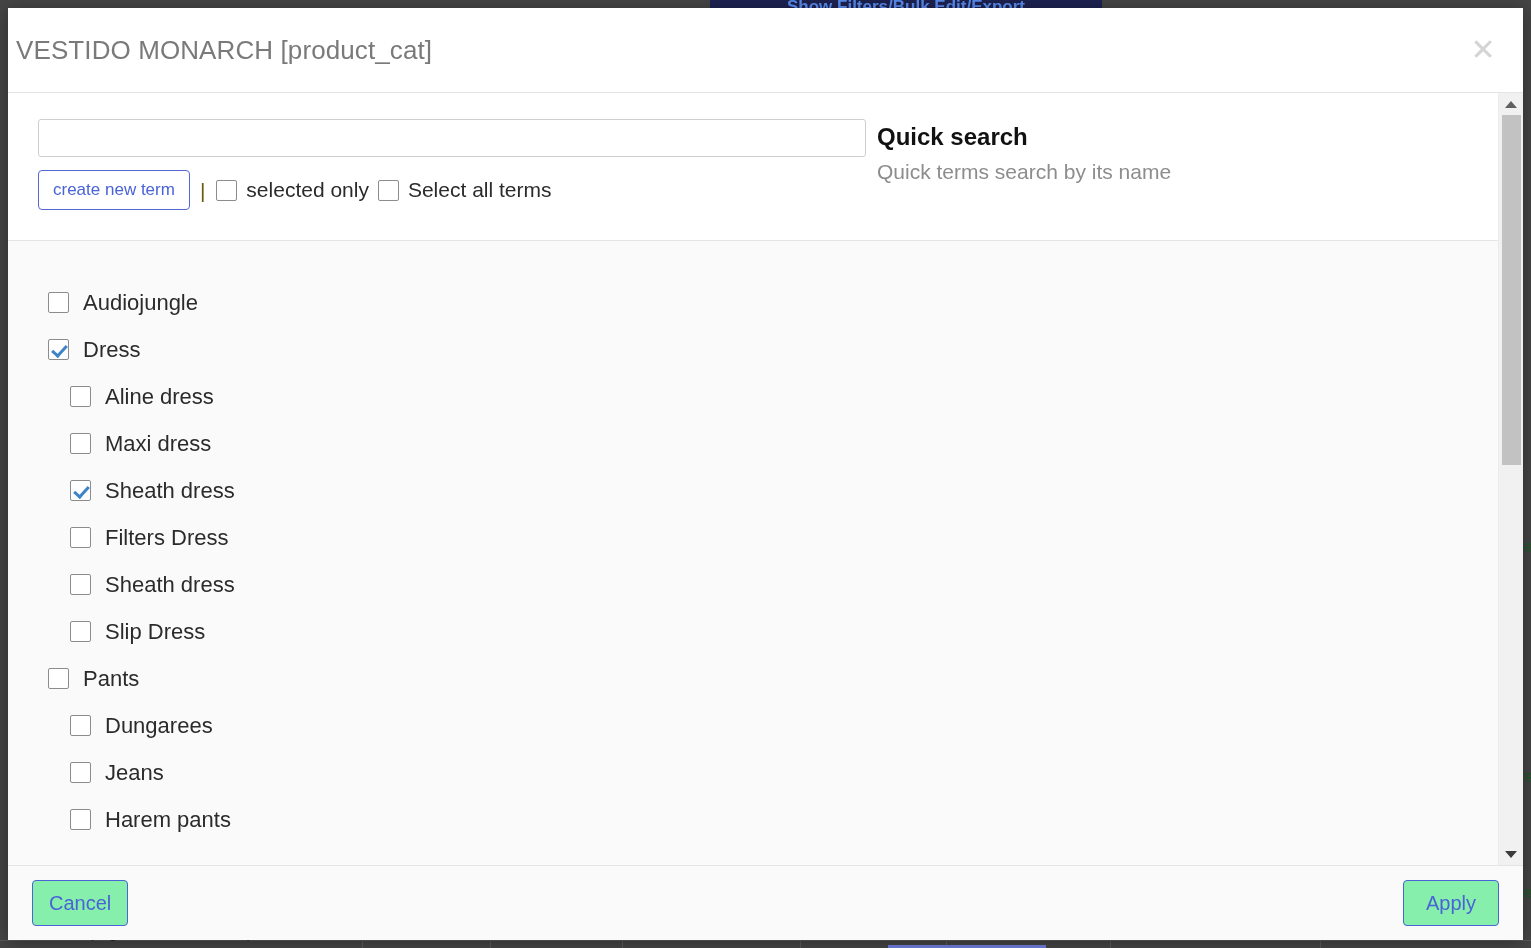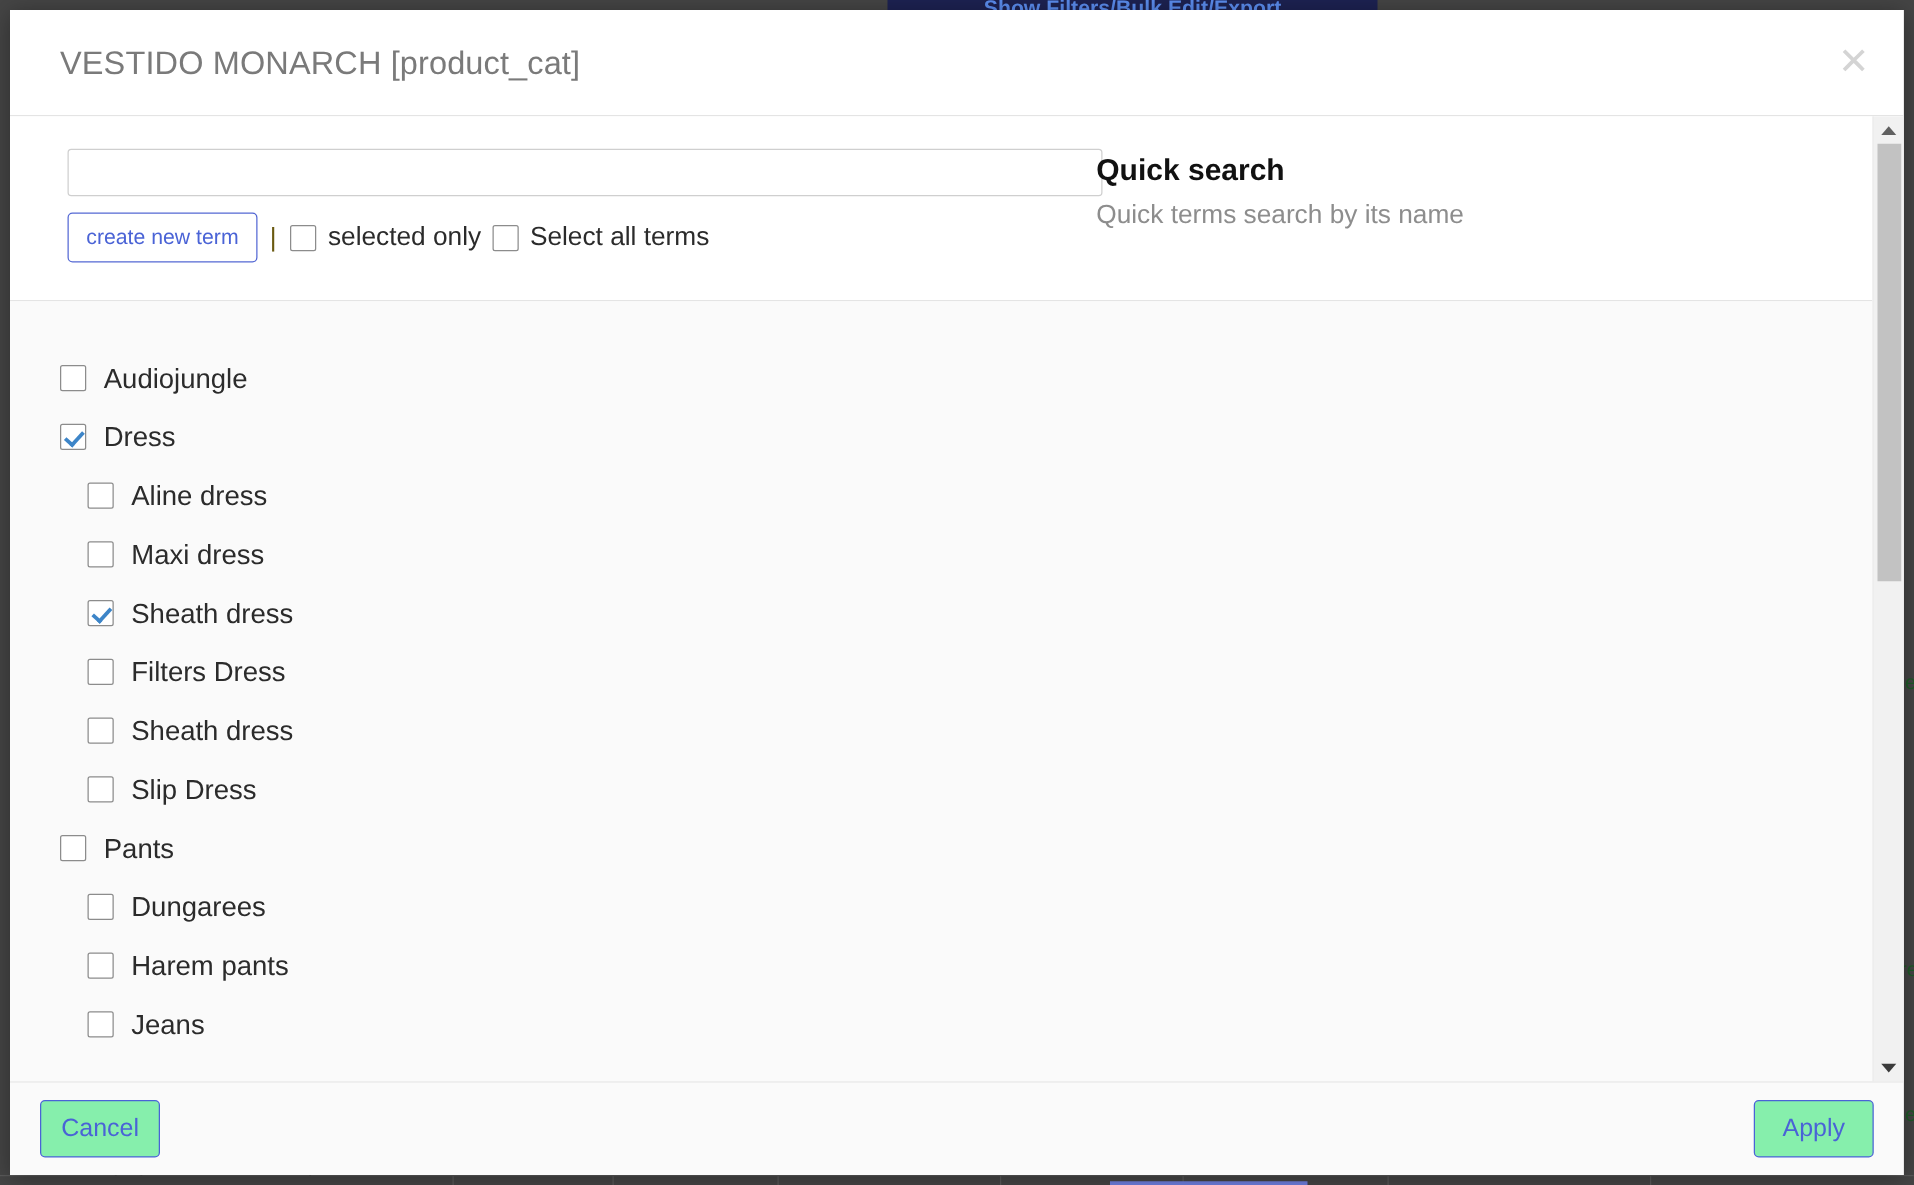--- a/index.html
+++ b/index.html
@@ -90,21 +90,21 @@
   .modal-header {
     position: relative;
     height: 84px;
     flex: 0 0 84px;
     background: #ffffff;
     border-bottom: 1px solid #e4e4e4;
     display: flex;
     align-items: center;
   }
   .modal-title {
-    margin-left: 40px;
+    margin-left: 8px;
     font-size: 26px;
     font-weight: 400;
     color: #7a7a7a;
     letter-spacing: 0.1px;
     white-space: nowrap;
   }
   .close-btn {
     position: absolute;
     right: 24px;
     top: 50%;
@@ -149,21 +149,21 @@
     flex: 0 0 auto;
     background: #ffffff;
     border-bottom: 1px solid #e4e4e4;
     padding: 26px 0 30px 0;
     display: flex;
     align-items: flex-start;
   }
   .search-left {
     width: 865px;
     flex: 0 0 865px;
-    padding-left: 46px;
+    padding-left: 30px;
     box-sizing: border-box;
   }
   .search-input {
     display: block;
     width: 828px;
     height: 38px;
     box-sizing: border-box;
     border: 1px solid #cfcfcf;
     border-radius: 3px;
     padding: 0 10px;
@@ -440,25 +440,25 @@
           <div class="term-row level-0">
             <span class="cbox"></span>
             <span class="term-label">Pants</span>
           </div>
           <div class="term-row level-1">
             <span class="cbox"></span>
             <span class="term-label">Dungarees</span>
           </div>
           <div class="term-row level-1">
             <span class="cbox"></span>
+            <span class="term-label">Jeans</span>
+          </div>
+          <div class="term-row level-1">
+            <span class="cbox"></span>
             <span class="term-label">Harem pants</span>
-          </div>
-          <div class="term-row level-1">
-            <span class="cbox"></span>
-            <span class="term-label">Jeans</span>
           </div>
         </div>
     </div>
 
     <div class="vscroll">
       <div class="sb-arrow up">
           <span class="tri"></span>
         </div>
       <div class="sb-thumb"></div>
       <div class="sb-arrow down">

